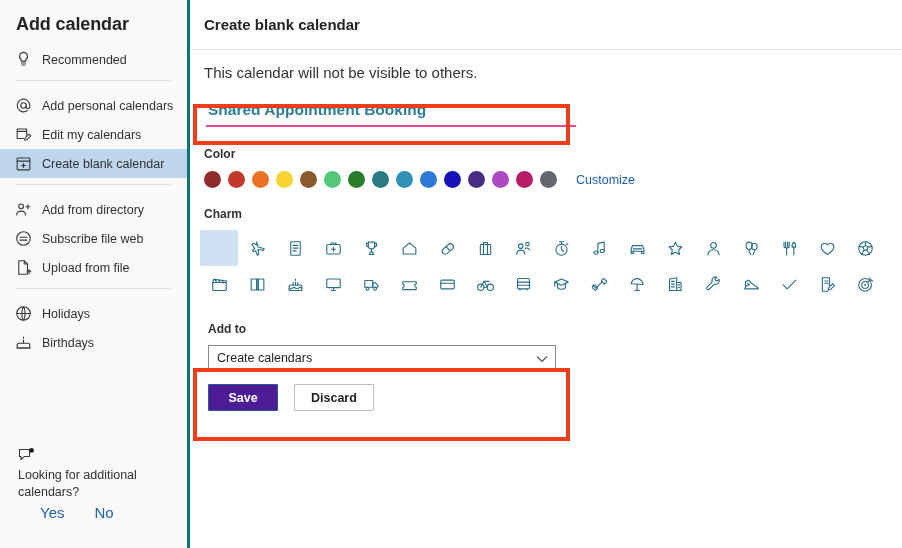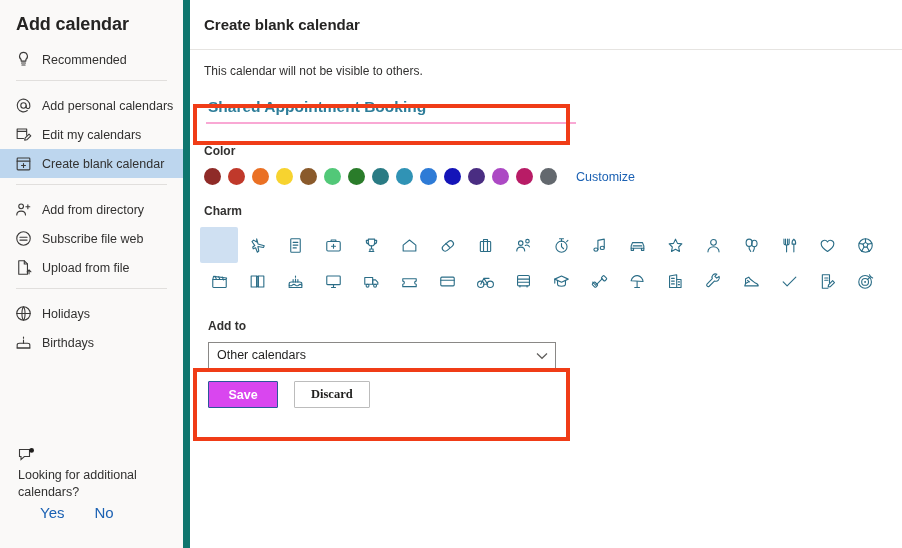--- a/index.html
+++ b/index.html
@@ -12,21 +12,21 @@
     color: #252423;
     -webkit-font-smoothing: antialiased;
   }
   #app { display: flex; width: 902px; height: 548px; position: relative; }
 
   
   .sidebar {
     width: 190px;
     height: 548px;
     background: #faf9f8;
-    border-right: 7px solid #0f766e;
+    border-right: 3px solid #0f766e;
     position: relative;
     flex: 0 0 190px;
   }
   .sidebar-title {
     font-size: 18px;
     font-weight: 600;
     color: #252423;
     padding: 14px 0 0 16px;
     letter-spacing: -0.1px;
   }
@@ -96,34 +96,34 @@
     font-weight: 600;
     color: #252423;
     padding: 16px 0 0 14px;
   }
   .main-header-rule {
     height: 1px;
     background: #e6e4e1;
     margin-top: 16px;
   }
   .subtitle {
-    font-size: 12px;
+    font-size: 15px;
     color: #323130;
     padding: 14px 0 0 14px;
   }
 
   
   .name-field-wrap {
     margin: 18px 0 0 16px;
     width: 370px;
   }
   .name-input {
     width: 100%;
     border: none;
-    border-bottom: 2px solid #f9a8d4;
+    border-bottom: 2px solid #ec4899;
     outline: none;
     background: transparent;
     font-family: "Liberation Sans", sans-serif;
     font-size: 15.5px;
     font-weight: 600;
     color: #2e7d99;
     padding: 2px 0 6px 2px;
   }
 
   
@@ -219,30 +219,29 @@
     font-family: "Liberation Sans", sans-serif;
     font-size: 12.5px;
     font-weight: 600;
     height: 27px;
     min-width: 70px;
     padding: 0 16px;
     cursor: pointer;
     border-radius: 1px;
   }
   .btn-primary {
-    background: #d946ef;
+    background: #4c1d95;
     color: #fff;
     border: 1px solid #2b579a;
   }
   .btn-secondary {
     background: #fff;
     color: #201f1e;
     border: 1px solid #bcbcbc;
     margin-left: 16px;
-    font-family: Liberation Serif, serif;
   }
 
   
   .hl-box {
     position: absolute;
     border: 4px solid #f03c17;
     pointer-events: none;
     z-index: 40;
   }
 </style>
@@ -620,21 +619,21 @@
               <circle cx="11.5" cy="12.5" r="1.2" fill="currentColor" stroke="none"></circle>
               <path d="M14.5 9.5l4-4M17 3.5l1.5 2.5 2.5 1.5"></path>
             </svg>
           </div>
         </div>
     </div>
 
     <div style="margin:20px 0 0 18px">
       <div class="addto-label">Add to</div>
       <div class="select-wrap">
-        <div class="select-box">Other calendars</div>
+        <div class="select-box">Create calendars</div>
         <span class="select-chev">
           <svg width="12" height="8" viewBox="0 0 12 8">
               <path d="M1 1.5L6 6.3 11 1.5" fill="none" stroke="#605e5c" stroke-width="1.2"></path>
             </svg>
         </span>
       </div>
     </div>
 
     <div class="btn-row" style="margin-left:18px">
       <button class="btn btn-primary">Save</button>

